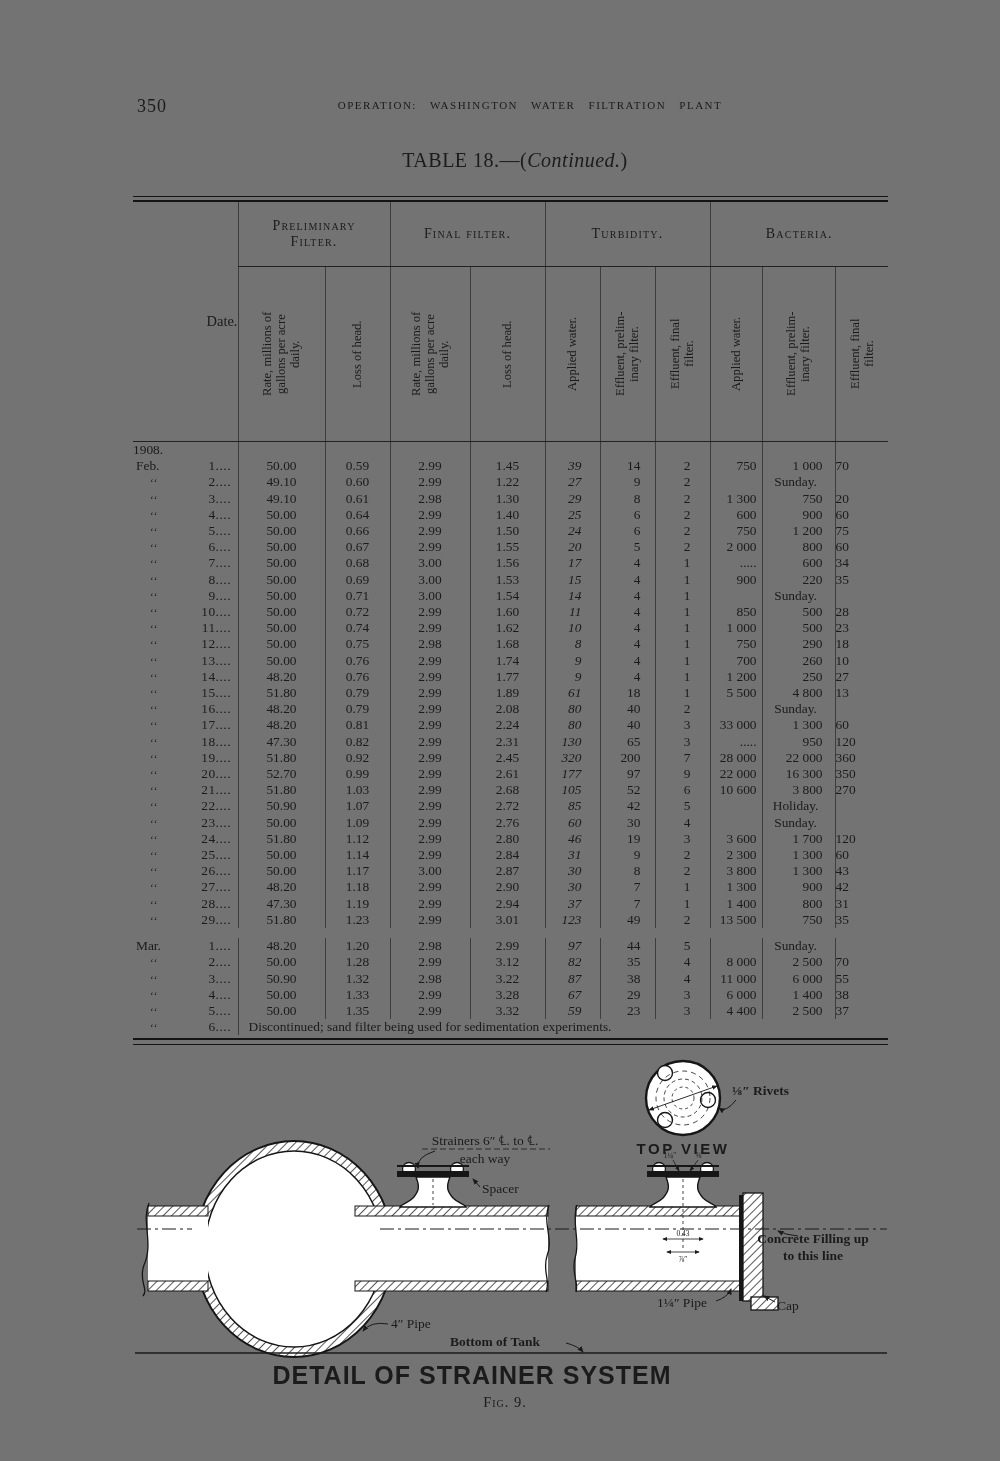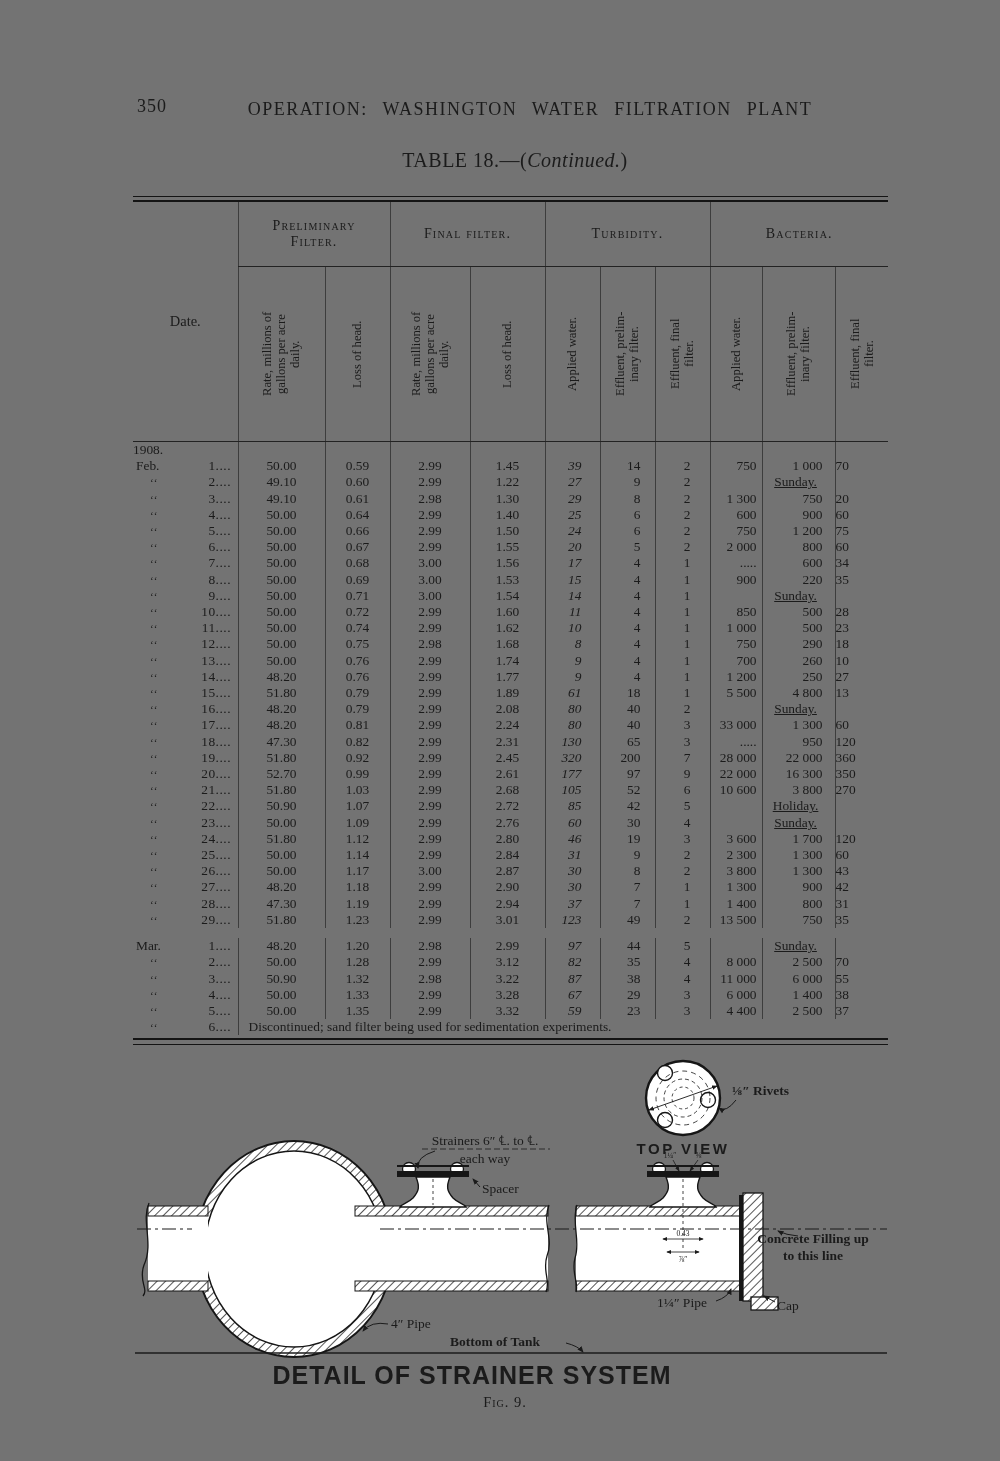--- a/index.html
+++ b/index.html
@@ -2,54 +2,54 @@
 <html><head>
 <meta charset="utf-8">
 <style>
   html,body{margin:0;padding:0;background:#ffffff;}
   #page{position:relative;width:1000px;height:1461px;background:#737373;overflow:hidden;
         font-family:"Liberation Serif","DejaVu Serif",serif;color:#1b1b1b;}
 
   
   .pgnum{position:absolute;left:137px;top:96px;font-size:18px;letter-spacing:1px;}
   .runhead{position:absolute;left:180px;top:99px;width:700px;text-align:center;
-           font-size:18px;letter-spacing:1.5px;word-spacing:9px;white-space:nowrap;}
+           font-size:11px;letter-spacing:1.5px;word-spacing:9px;white-space:nowrap;}
   .ttl{position:absolute;left:15px;top:149px;width:1000px;text-align:center;font-size:20px;letter-spacing:.5px;}
   .ttl .it{font-style:italic;}
 
   
   .twrap{position:absolute;left:133px;top:196px;width:755px;}
   .rule-thin-top{border-top:1.5px solid #141414;height:3px;}
   .rule-thick{border-top:2.5px solid #141414;height:0;}
   .rule-b1{border-top:2.5px solid #141414;margin-top:3px;}
   .rule-b2{border-top:1px solid #141414;margin-top:4px;}
 
   table{border-collapse:collapse;table-layout:fixed;width:755px;font-size:13.4px;color:#1b1b1b;}
   th{font-weight:normal;padding:0;}
   td{padding:0;height:16.2px;line-height:16.2px;white-space:nowrap;overflow:visible;}
   .bl{border-left:1px solid #3d3d3d;}
   .grp{font-variant:small-caps;font-size:14px;letter-spacing:1.2px;border-bottom:1px solid #222;
        height:64px;vertical-align:middle;text-align:center;white-space:pre-line;line-height:1.15;}
-  .date-th{font-size:14.5px;text-align:center;vertical-align:middle;border-bottom:1px solid #222;margin-top:47px;}
+  .date-th{font-size:14.5px;text-align:right;vertical-align:middle;border-bottom:1px solid #222;margin-top:47px;}
   .rot-th{height:174px;vertical-align:middle;border-bottom:1px solid #222;}
   .rot{writing-mode:vertical-rl;transform:rotate(180deg);white-space:pre-line;display:block;
        margin:0 auto;font-size:12.6px;line-height:1.13;text-align:center;height:166px;}
   tbody{font-size:13.4px;}
   .c-date{text-align:left;}
   .mon{display:inline-block;width:46px;box-sizing:border-box;padding-left:3px;}
   .mon.dit{padding-left:17px;font-size:11px;letter-spacing:1px;}
   .day{display:inline-block;width:52px;text-align:right;letter-spacing:.5px;}
   .c1,.c2,.c3,.c4{text-align:center;}
   .c5{text-align:right;padding-right:18px;font-style:italic;}
   .c6{text-align:right;padding-right:14px;}
   .c7{text-align:right;padding-right:19px;}
   .c8{text-align:right;padding-right:5px;}
   .c9{text-align:right;padding-right:12px;}
   .c10{padding-right:24px;}
-  td.note{text-align:center;padding-right:6px;text-decoration:underline;}
+  td.note{text-align:center;padding-right:6px;}
   .spannote{text-align:left;padding-left:10px;}
   .gaptd{height:10px !important;line-height:10px;}
 
   
   .figwrap{position:absolute;left:130px;top:1053px;width:760px;height:365px;}
   svg text{font-family:"Liberation Serif","DejaVu Serif",serif;fill:#1b1b1b;}
   .figlabel{font-size:13.5px;}
   .figlabel-b{font-size:13.5px;font-weight:bold;}
   .tv{font-family:"Liberation Sans","DejaVu Sans",sans-serif;font-size:15px;font-weight:600;letter-spacing:2.5px;}
   .cap{font-family:"Liberation Sans","DejaVu Sans",sans-serif;font-size:25px;font-weight:600;letter-spacing:1px;}

